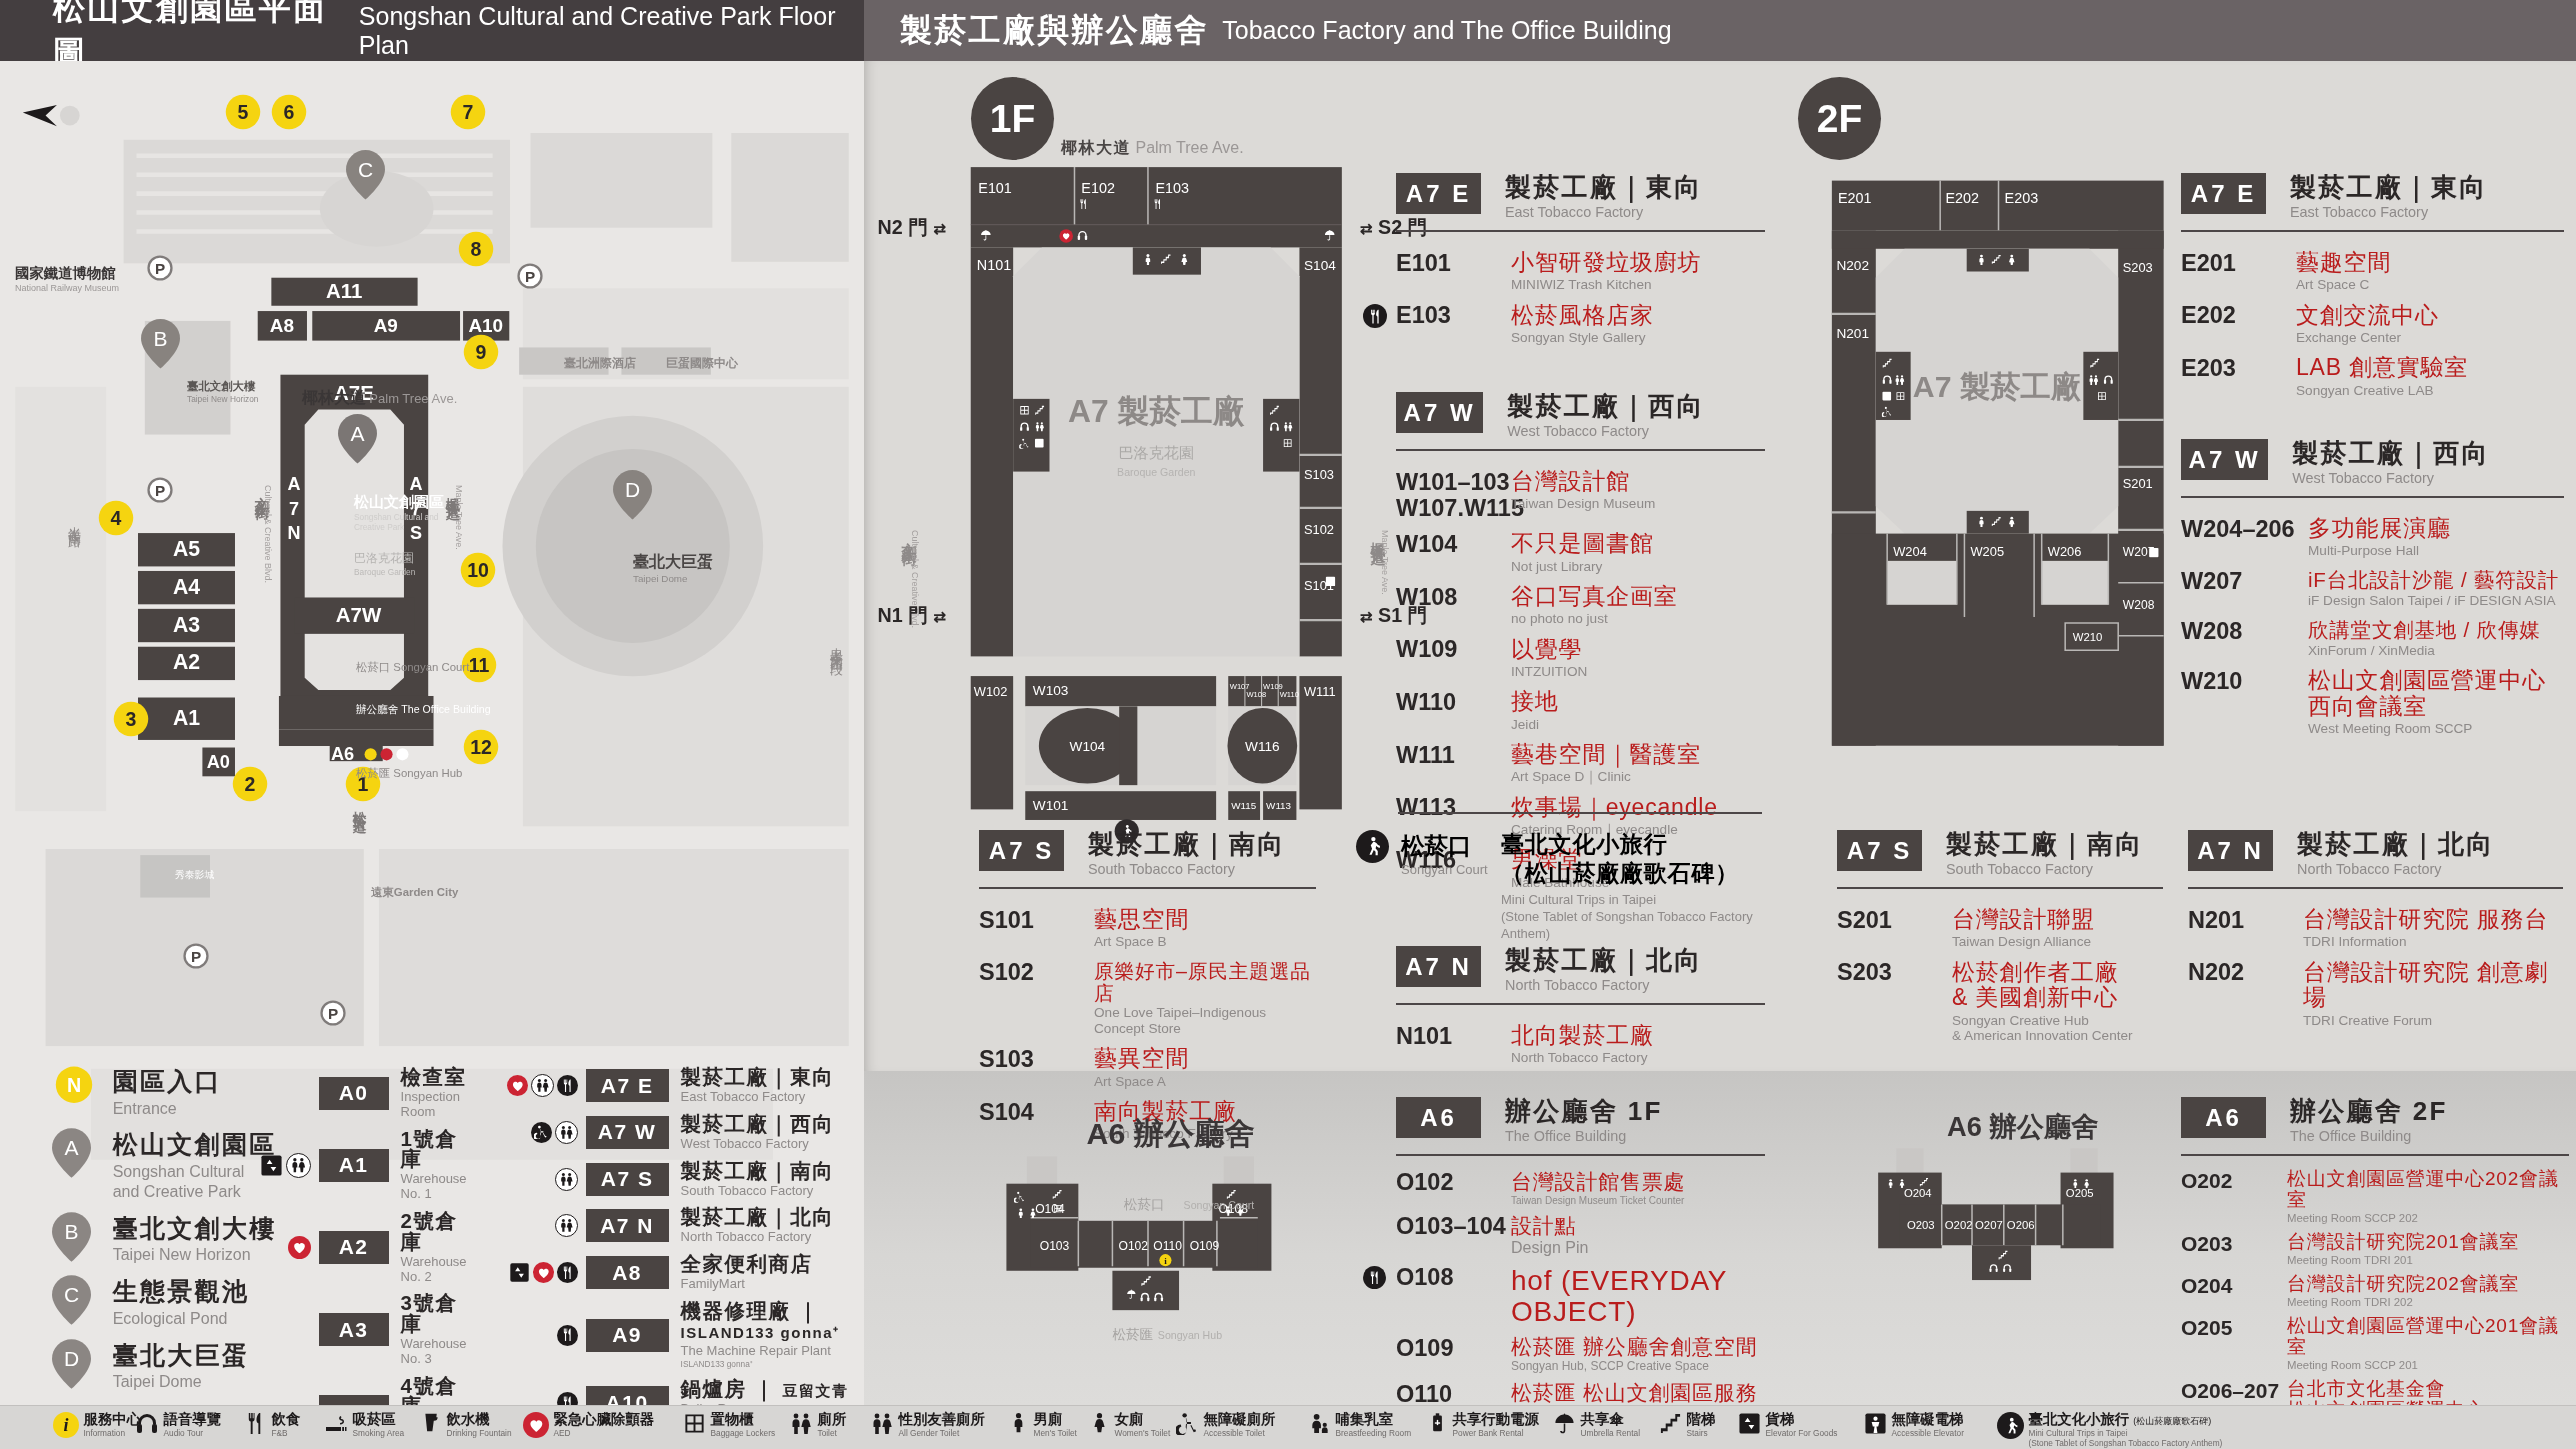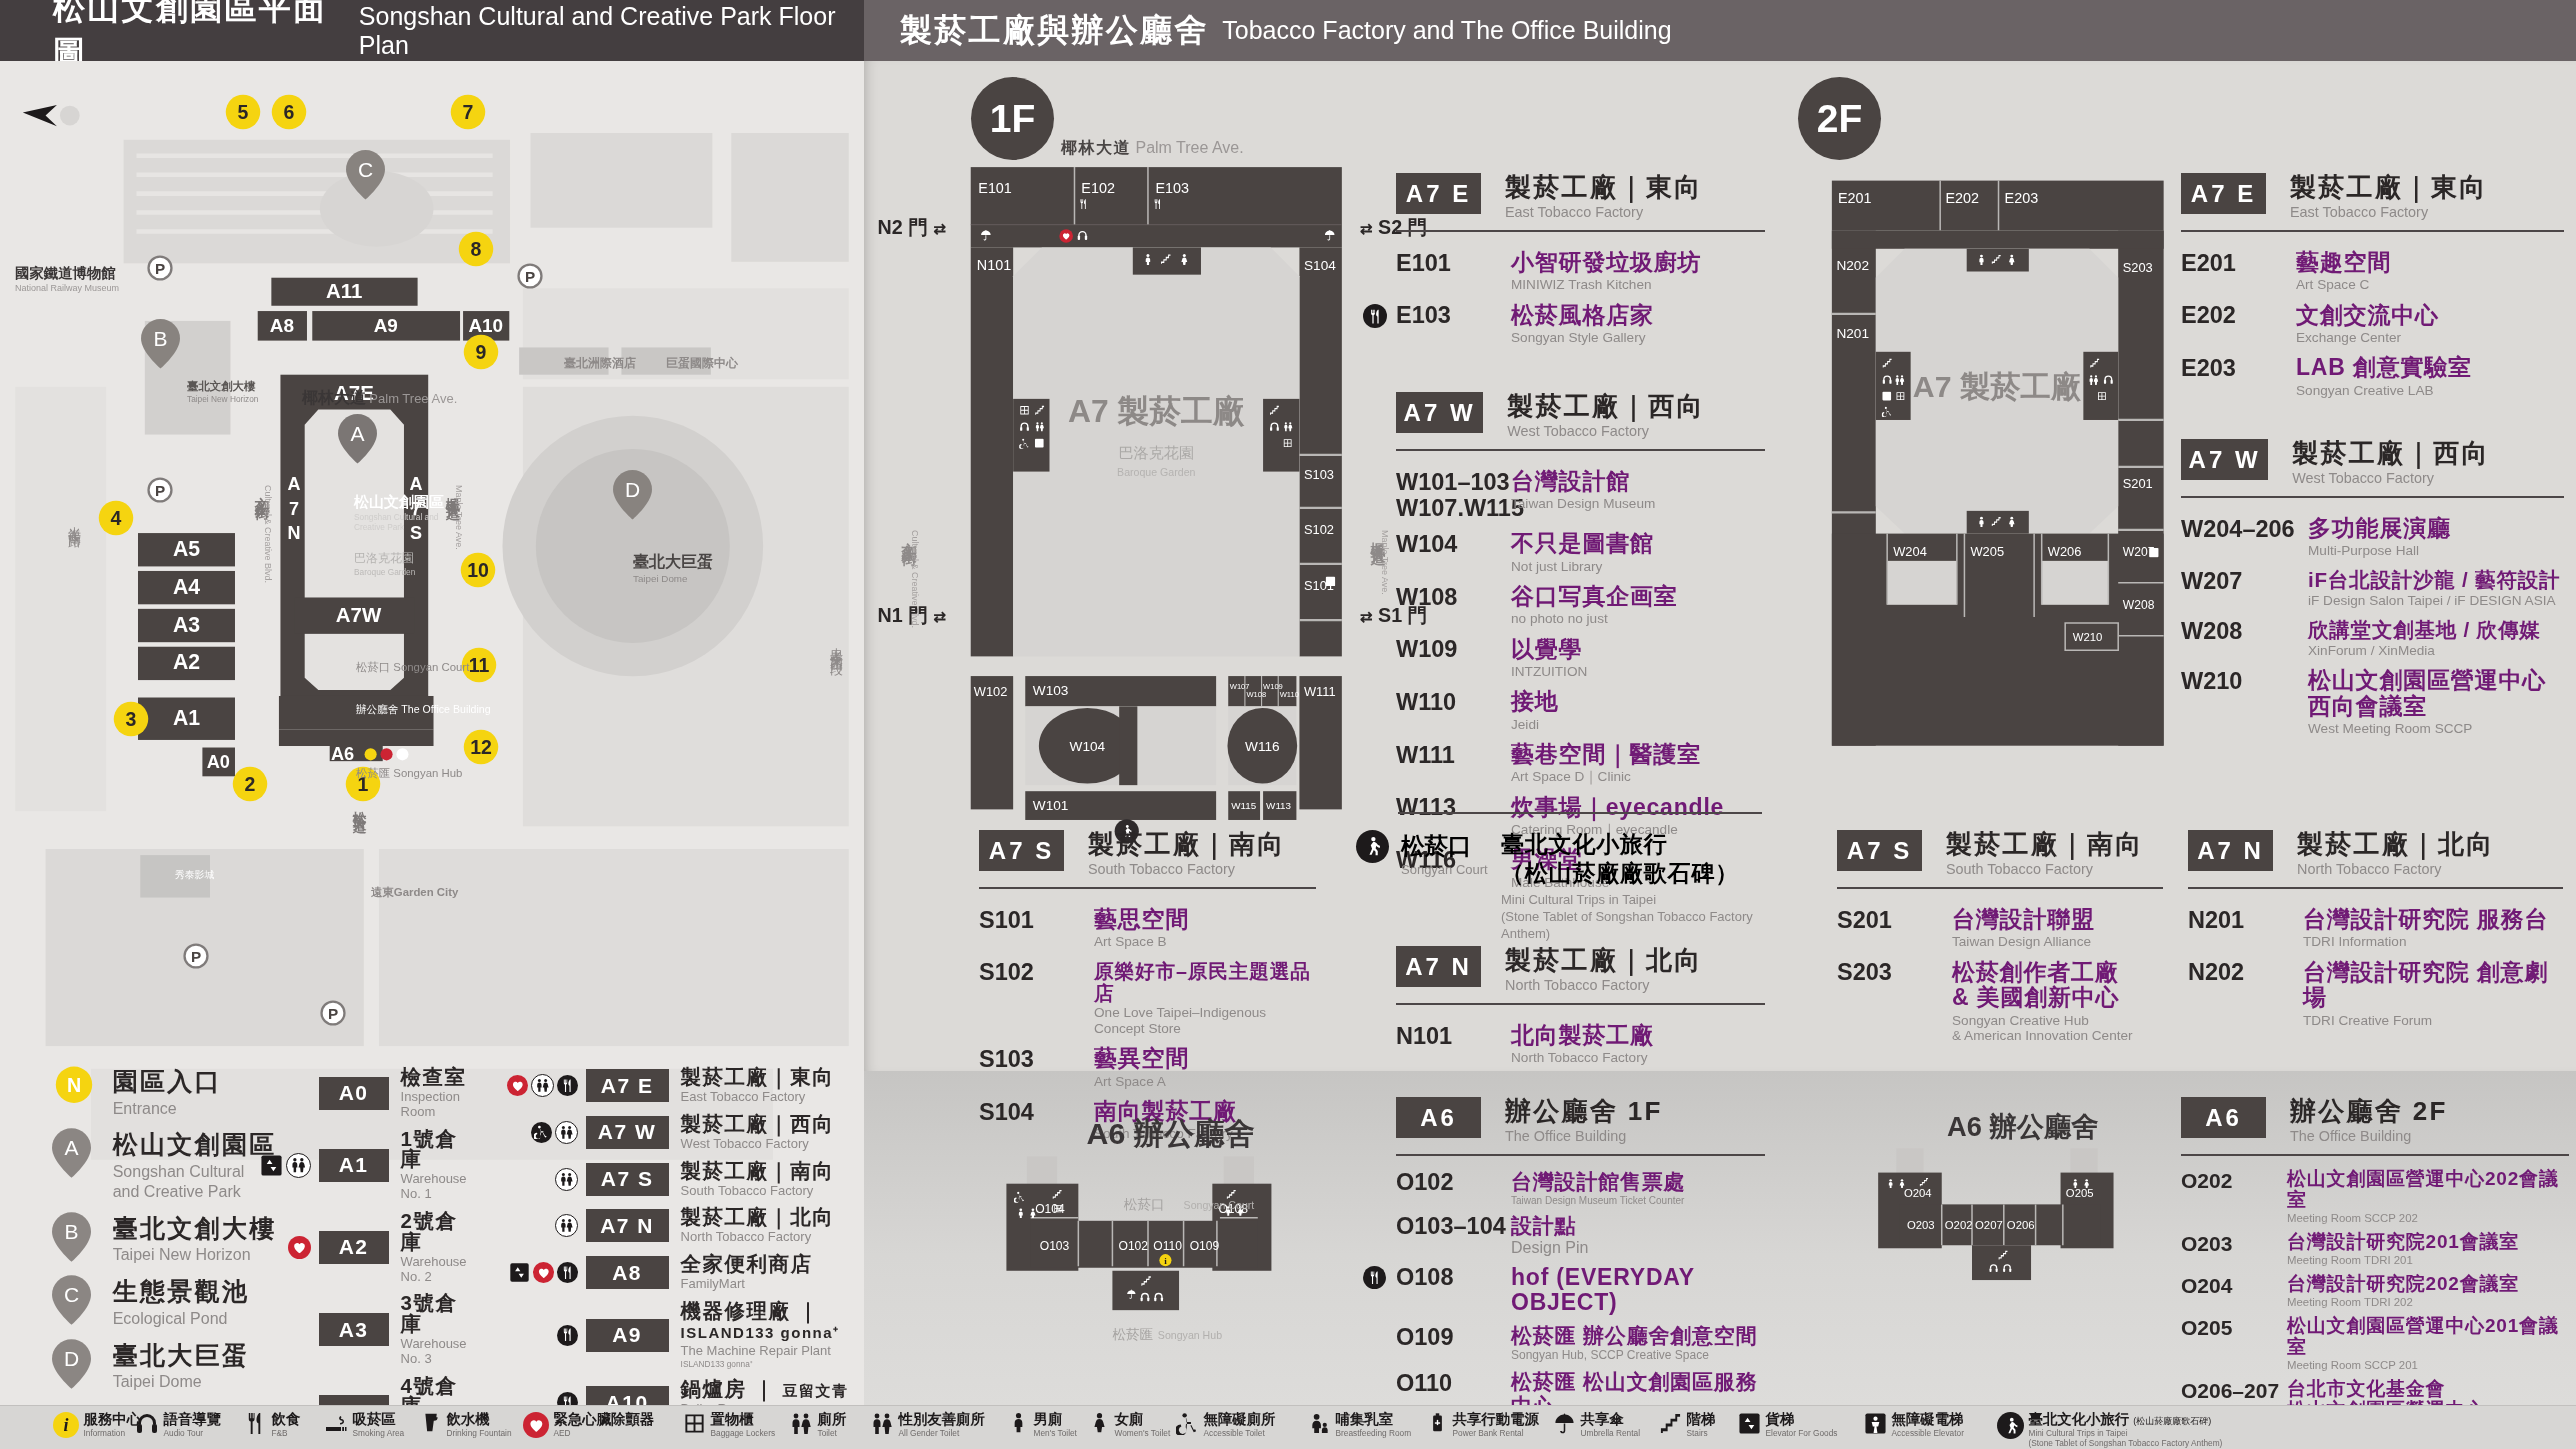--- a/index.html
+++ b/index.html
@@ -27,21 +27,21 @@
   .badge{min-width:85px;height:41px;padding:0 7.6px;background:#4a4442;color:#fff;
          font-size:24px;font-weight:bold;display:flex;align-items:center;justify-content:center;
          letter-spacing:3px;box-sizing:border-box;flex:none;}
   .sec-titles{margin-left:24px;}
   .sec-titles .zh{font-size:26px;font-weight:bold;color:#2b2727;letter-spacing:2.3px;line-height:1.1;}
   .sec-titles .en{font-size:14.4px;color:#8e8a89;margin-top:2.3px;}
   .rule{height:1.5px;background:#4c4647;margin-top:10.6px;}
   .items{margin-top:18px;}
   .item{display:flex;margin-bottom:9.8px;position:relative;}
   .item .code{width:115px;flex:none;font-size:23.5px;font-weight:bold;color:#2b2727;line-height:1.1;padding-top:0.8px;}
-  .item .names .zh{font-size:23px;font-weight:bold;color:#701a75;line-height:1.12;letter-spacing:0.8px;}
+  .item .names .zh{font-size:23px;font-weight:normal;color:#b91c1c;line-height:1.12;letter-spacing:0.8px;}
   .item .names .en{font-size:13.6px;color:#8e8a89;margin-top:1.5px;line-height:1.15;}
   .pre-ic{position:absolute;left:-33px;top:1.5px;}
   
   #court-sec{display:flex;}
   #court-sec .cc{margin-left:12px;width:100px;flex:none;}
   #court-sec .cc .zh{font-size:23.5px;font-weight:bold;}
   #court-sec .cc .en{font-size:13px;color:#8e8a89;}
   #court-sec .ct .zh{font-size:23px;font-weight:bold;line-height:1.25;letter-spacing:0.8px;}
   #court-sec .ct .en{font-size:13px;color:#8e8a89;margin-top:4.5px;line-height:1.3;}
   
@@ -1003,21 +1003,21 @@
           </div>
         </div>
       <div class="item" style="margin-bottom:7.6px">
         <span class="pre-ic ic ic-dark" style="width:23px;height:23px">
             <svg class="gi" width="13.6" height="13.6" viewBox="0 0 18 18">
               <use href="#i-fnb"></use>
             </svg>
           </span>
         <div class="code">O108</div>
           <div class="names">
-            <div class="zh" style="font-size:23px">hof (EVERYDAY OBJECT)</div>
+            <div class="zh" style="font-size:28px">hof (EVERYDAY OBJECT)</div>
           </div>
         </div>
       <div class="item" style="margin-bottom:7.6px">
           <div class="code">O109</div>
           <div class="names">
             <div class="zh" style="font-size:21px">松菸匯 辦公廳舍創意空間</div>
             <div class="en" style="font-size:12px">Songyan Hub, SCCP Creative Space</div>
           </div>
         </div>
       <div class="item" style="margin-bottom:7.6px">

